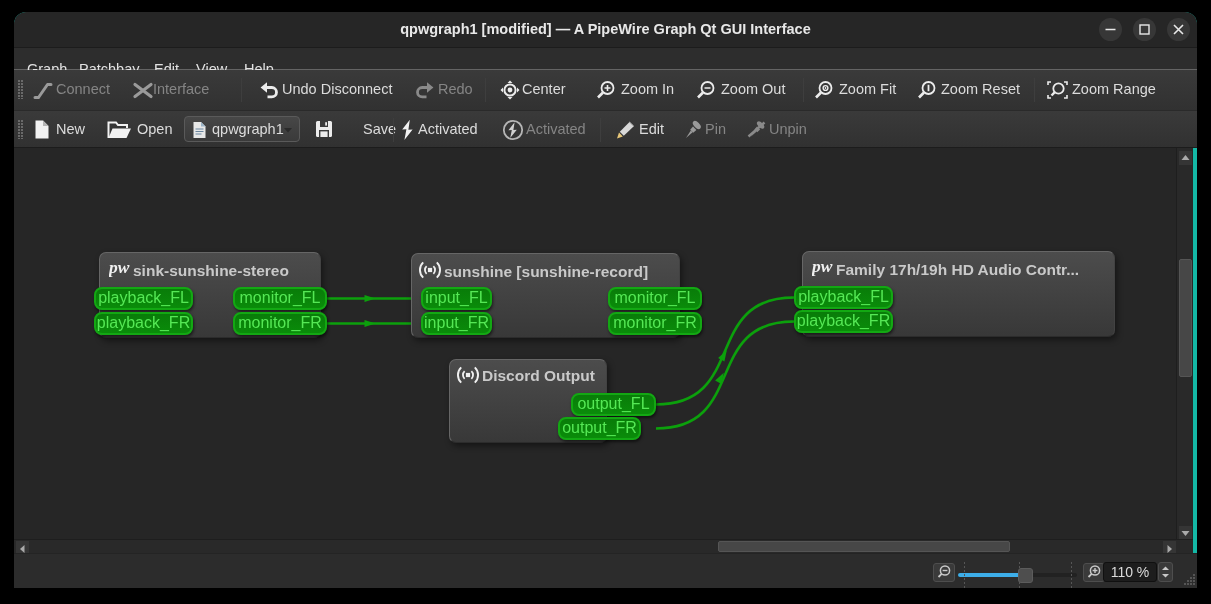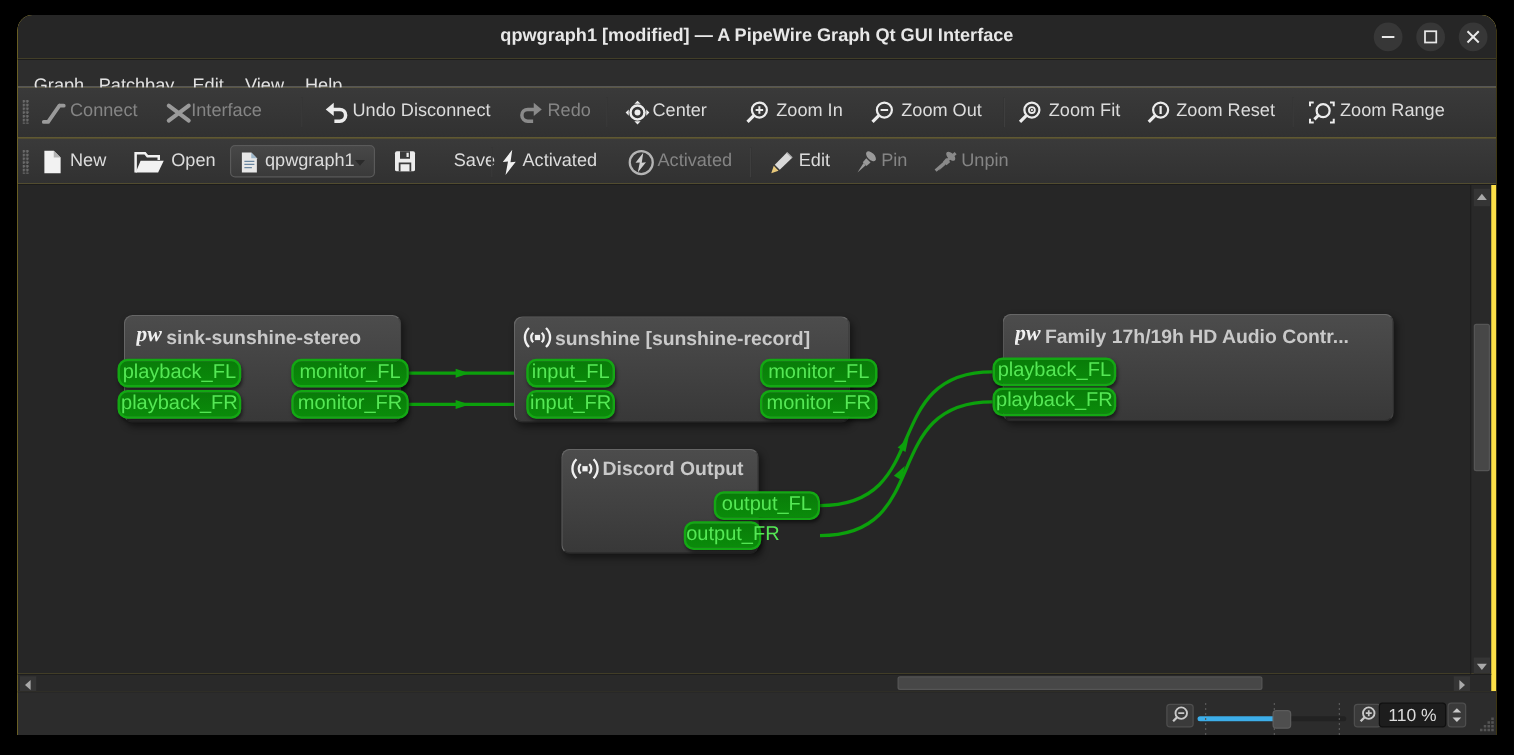--- a/index.html
+++ b/index.html
@@ -1,19 +1,19 @@
 <!DOCTYPE html>
 <html><head>
 <meta charset="utf-8">
 <style>
   * { margin:0; padding:0; box-sizing:border-box; }
   html,body { width:1211px; height:604px; background:#000; overflow:hidden;
     font-family:"Liberation Sans", sans-serif; }
   #win { position:absolute; left:14px; top:12px; width:1183px; height:576px;
-    background:#fde047; border-radius:12px 12px 0 0; overflow:hidden; }
+    background:#14b8a6; border-radius:12px 12px 0 0; overflow:hidden; }
   .abs { position:absolute; }
   
   #titlebar { left:0; top:0; width:1183px; height:35px; background:#262626; }
   #title { width:100%; text-align:center; top:9px; color:#e8e8e8; font-size:14.5px; font-weight:bold; }
   .winbtn { top:6px; width:23px; height:23px; border-radius:50%; background:#373737; }
   .winbtn svg { position:absolute; left:0; top:0; }
   
   #menubar { left:0; top:35px; width:1183px; height:23px; background:#2d2d2d;
     border-top:1px solid #1c1c1c; border-bottom:1px solid #646464; color:#e2e2e2; font-size:14.5px; }
   .mitem { position:absolute; top:13px;text-align:right; }
@@ -250,21 +250,21 @@
 
     <div class="node" style="left:435px; top:211px; width:158px; height:84px;">
       <svg style="position:absolute;left:6px;top:4px;" width="24" height="22" viewBox="0 0 24 22">
         <rect x="9.9" y="8.9" width="4.2" height="4.2" fill="#f0f0f0"></rect>
         <path d="M8.6 7.2 A5.2 5.2 0 0 0 8.6 14.8 M15.4 7.2 A5.2 5.2 0 0 1 15.4 14.8" stroke="#f0f0f0" stroke-width="1.8" fill="none"></path>
         <path d="M5.2 3.4 A10.5 10.5 0 0 0 5.2 18.6 M18.8 3.4 A10.5 10.5 0 0 1 18.8 18.6" stroke="#f0f0f0" stroke-width="1.9" fill="none"></path>
       </svg>
       <span class="ntitle" style="left:32px; top:7px;">Discord Output</span>
     </div>
     <div class="port" style="left:557px; top:245px; width:85px;">output_FL</div>
-    <div class="port" style="left:533px; top:269px; width:62px;">output_FR</div>
+    <div class="port" style="left:544px; top:269px; width:83px;">output_FR</div>
 
     <div class="node" style="left:788px; top:103px; width:313px; height:86px;">
       <svg style="position:absolute;left:9px;top:5px;" width="26" height="20" viewBox="0 0 26 20">
           <text x="0" y="15" font-family="Liberation Serif" font-weight="bold" font-style="italic" font-size="17.5" fill="#f0f0f0">pw</text>
         </svg>
       <span class="ntitle" style="left:33px; top:9px;">Family 17h/19h HD Audio Contr...</span>
     </div>
     <div class="port" style="left:780px; top:138px; width:99px;">playback_FL</div>
     <div class="port" style="left:780px; top:162px; width:99px;">playback_FR</div>
   </div>

